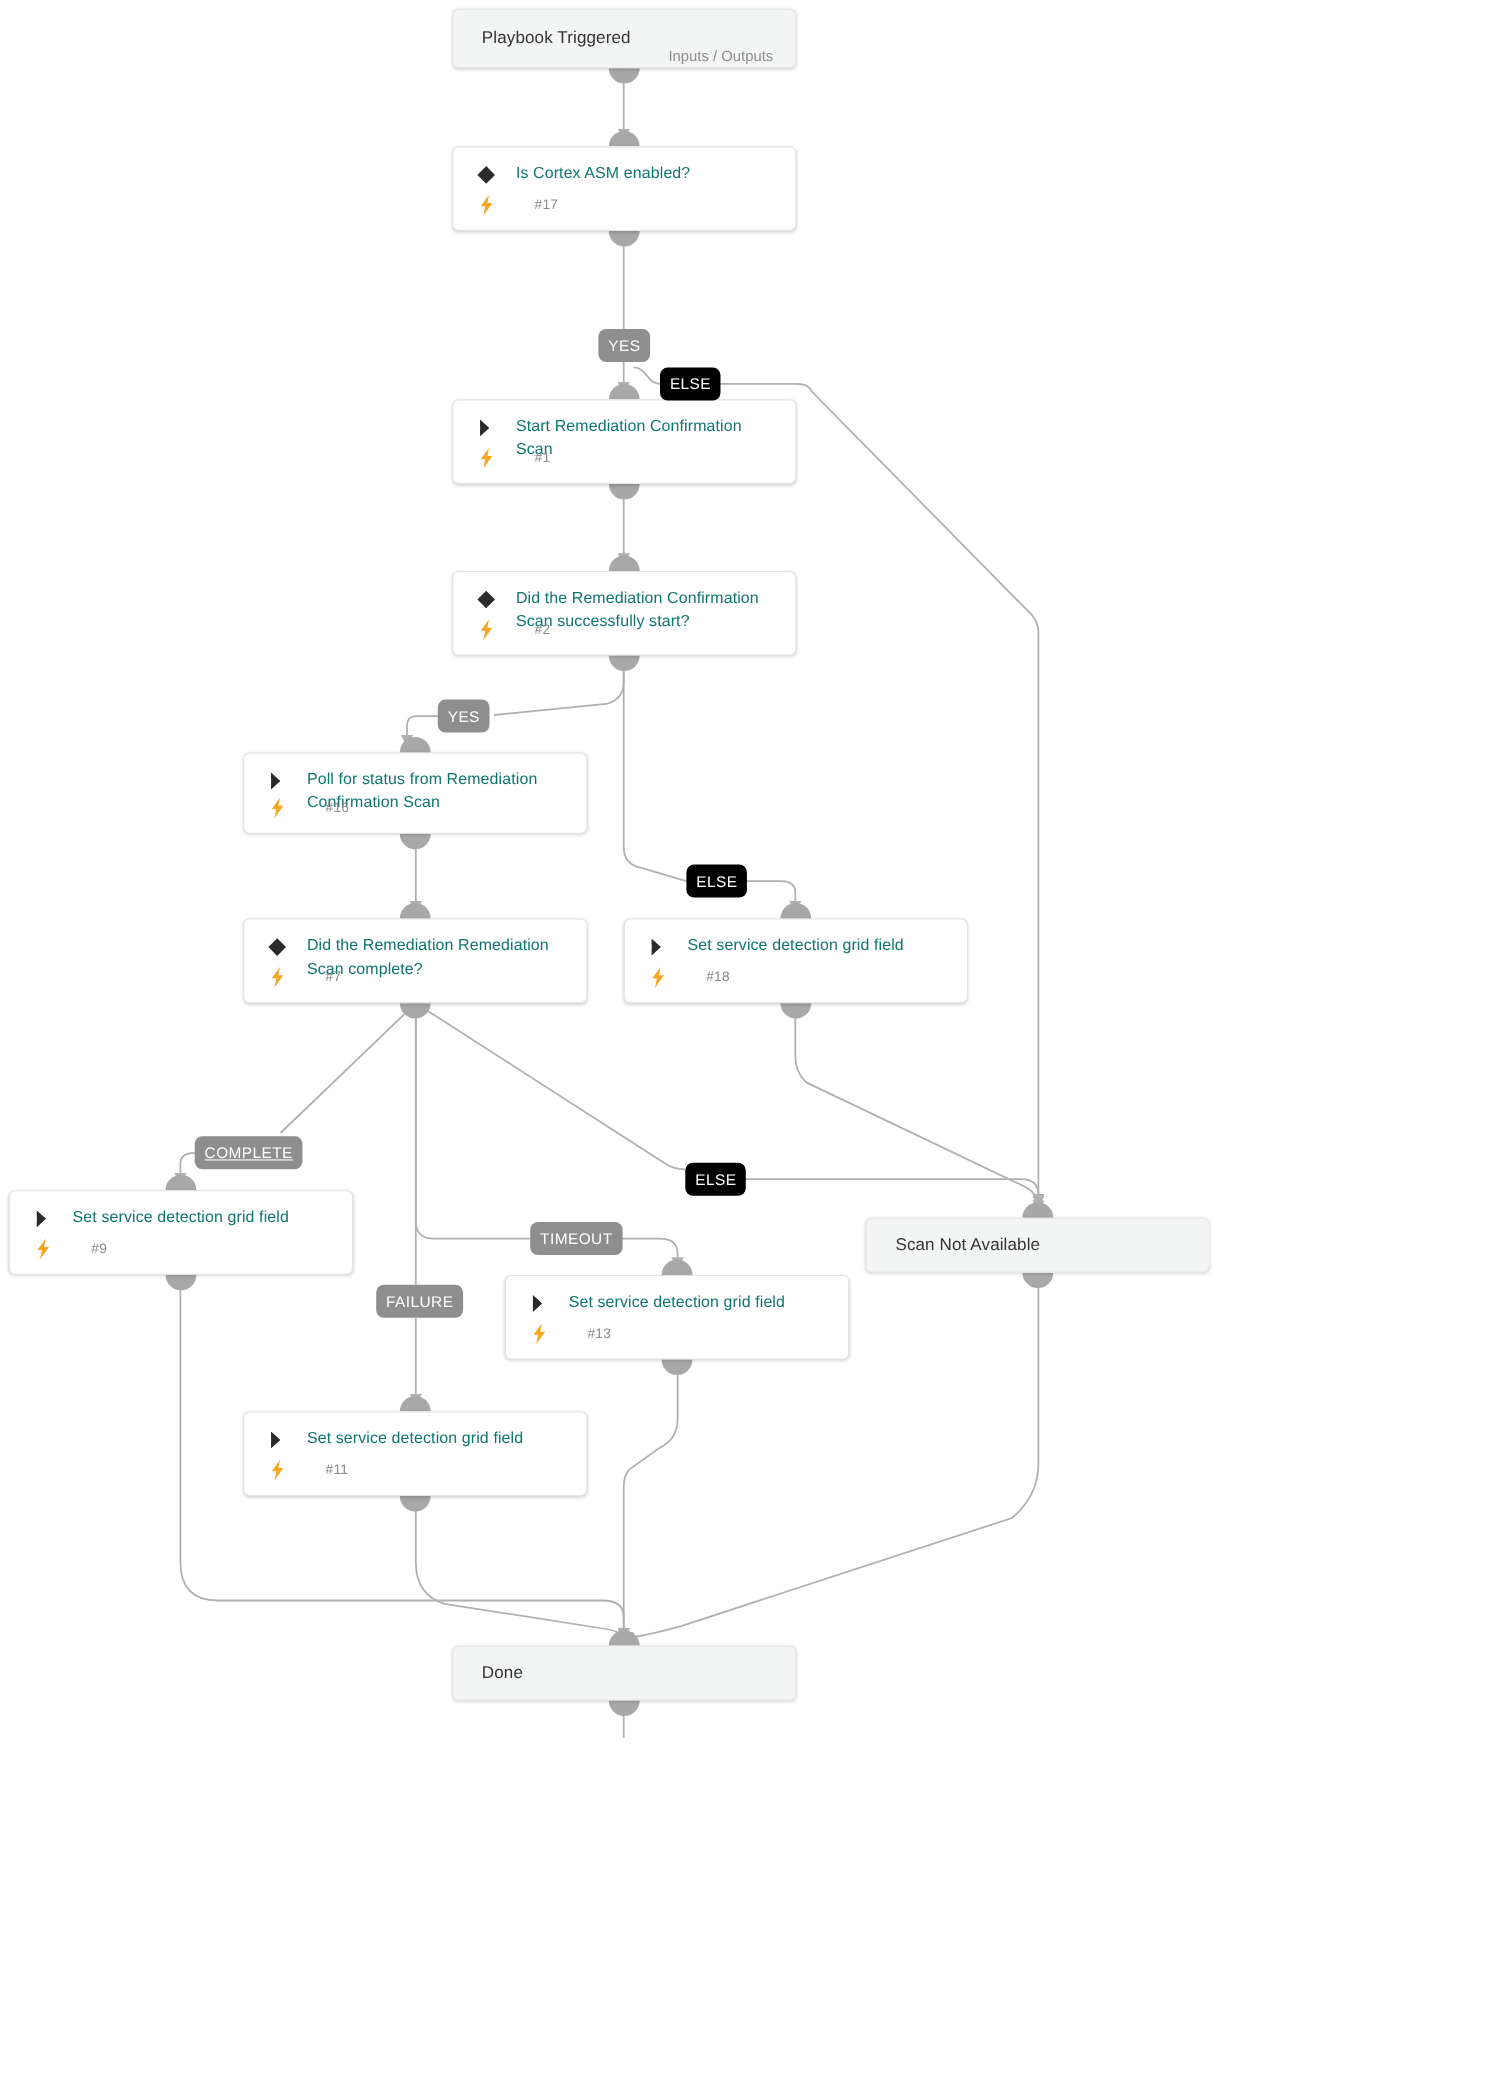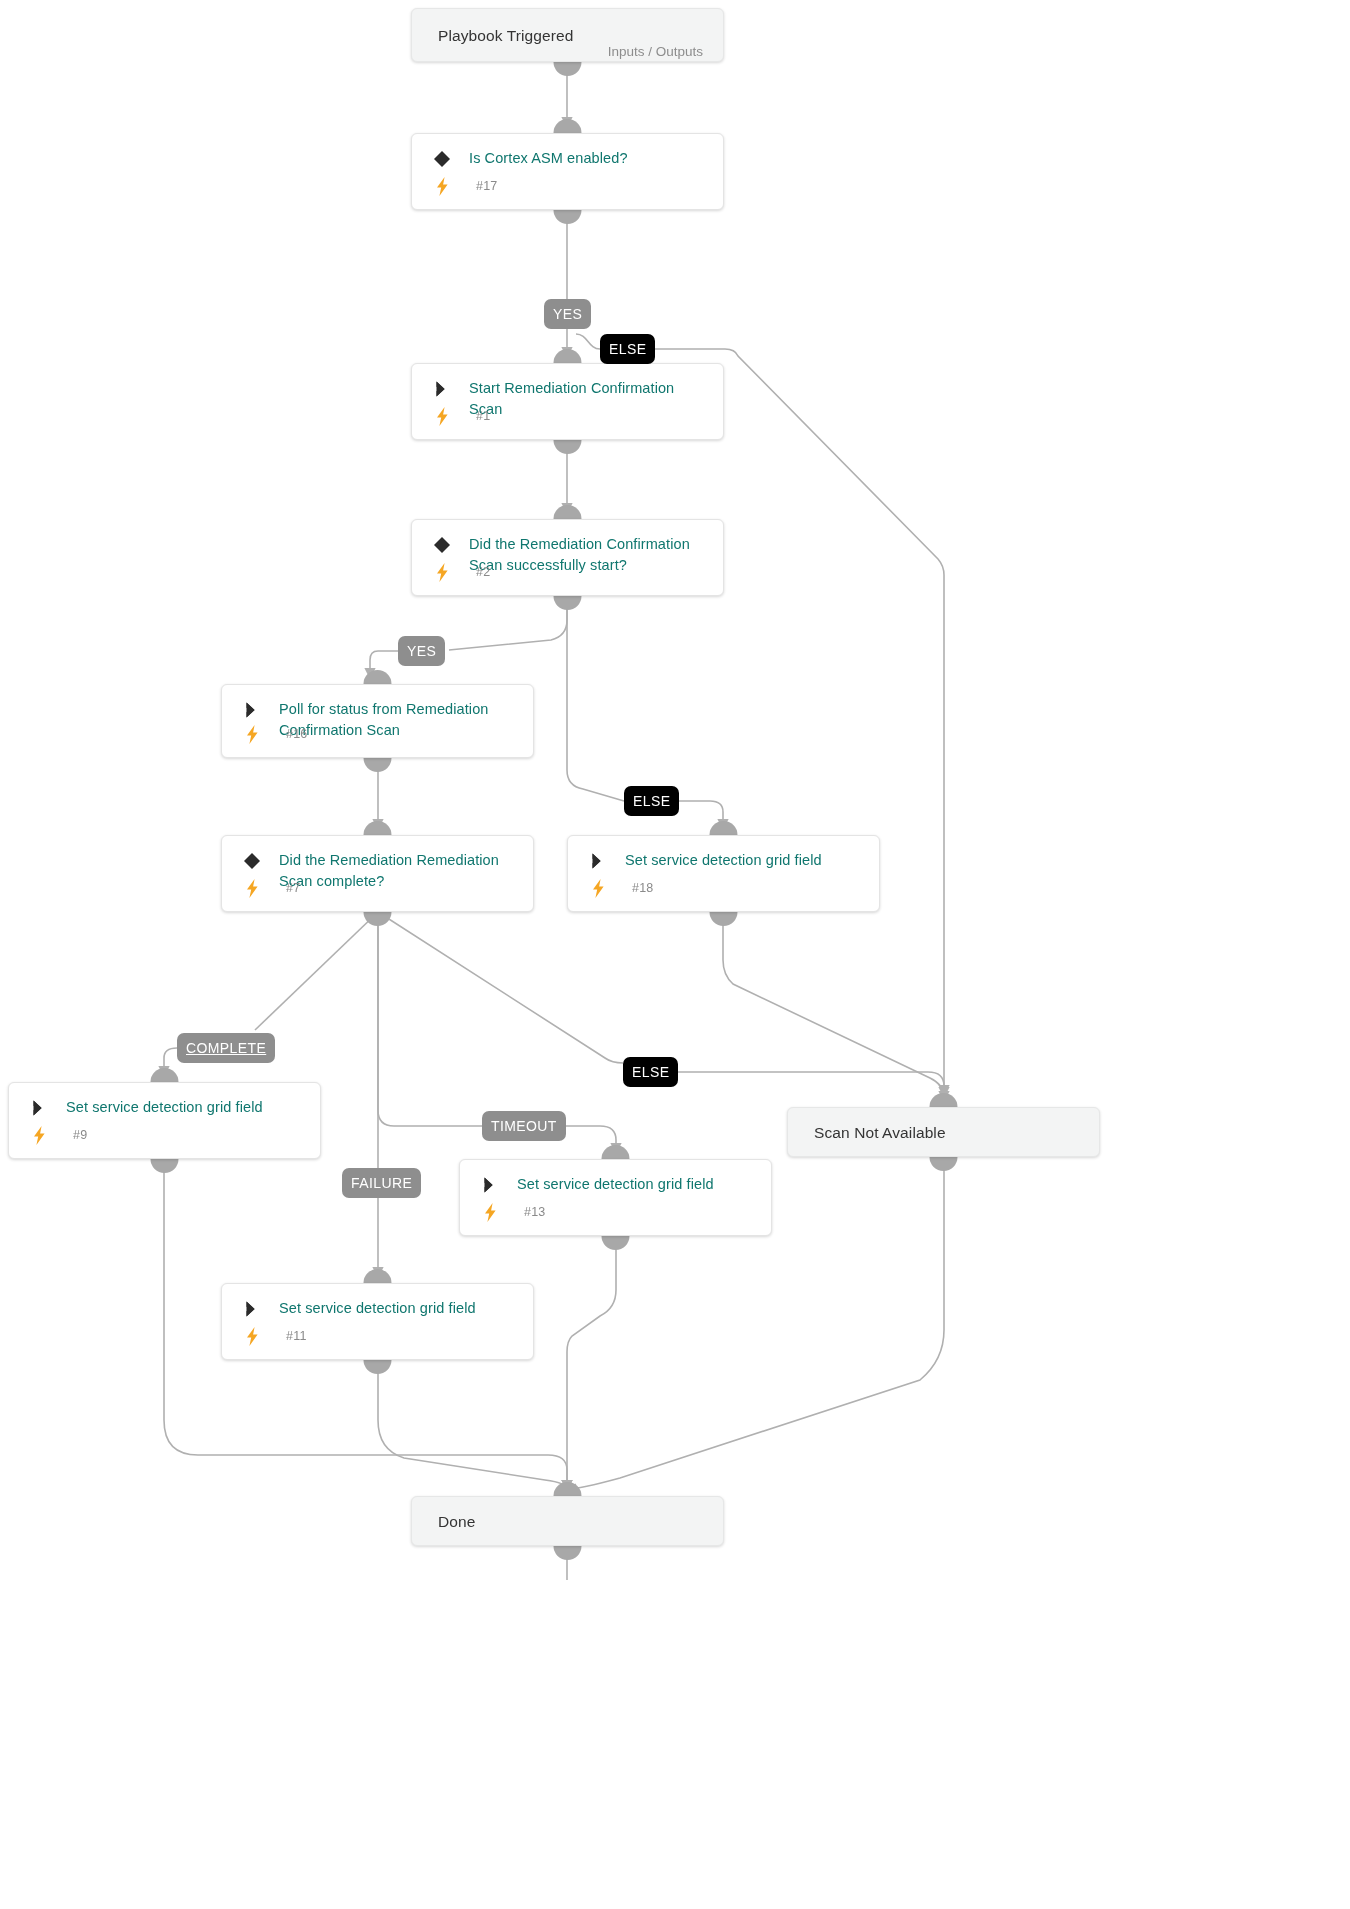--- a/index.html
+++ b/index.html
@@ -76,21 +76,21 @@
     display: flex;
     align-items: center;
     justify-content: center;
   }
   .node-footer {
     position: absolute;
     left: 18px;
     bottom: 12px;
     display: flex;
     align-items: center;
-    gap: 7px;
+    gap: 17px;
   }
   .bolt-icon {
     width: 24px;
     height: 22px;
     display: flex;
     align-items: center;
     justify-content: center;
   }
   .node-num {
     font-size: 12.5px;

